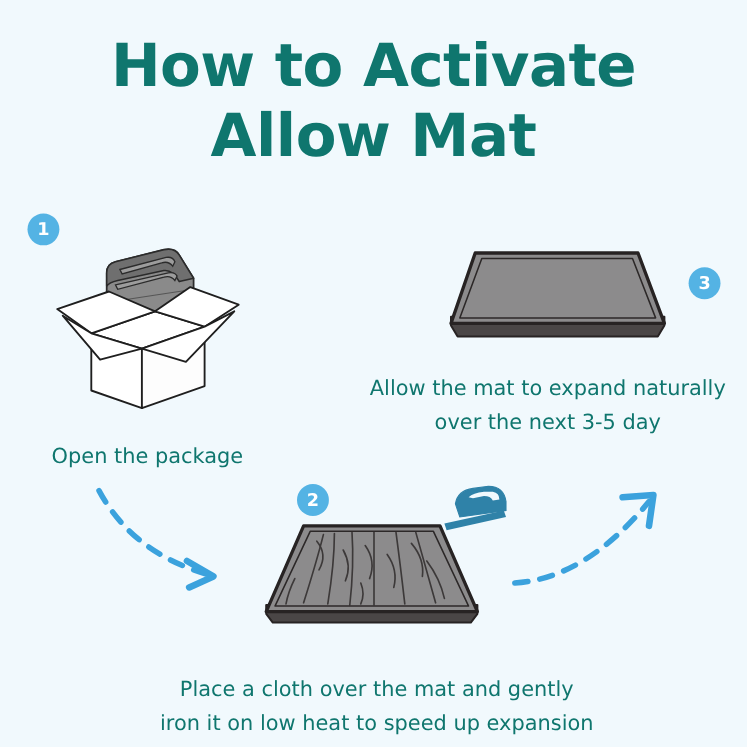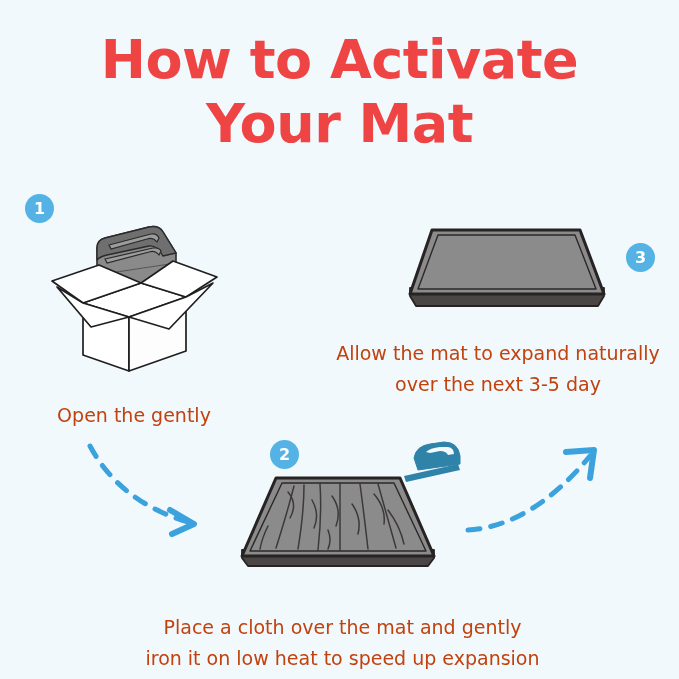--- a/index.html
+++ b/index.html
@@ -23,21 +23,21 @@
   .title-block {
     position: absolute;
     left: 0;
     top: 28px;
     width: 679px;
     text-align: center;
     line-height: 1.18;
   }
   .title-line {
     display: block;
-    color: #ef4444;
+    color: #0f766e;
     font-size: 54px;
     font-weight: 700;
     letter-spacing: -0.5px;
     font-family: "DejaVu Sans", sans-serif;
   }
   .badge {
     position: absolute;
     width: 29px;
     height: 29px;
     border-radius: 50%;
@@ -50,21 +50,21 @@
     justify-content: center;
     font-family: "DejaVu Sans", sans-serif;
     line-height: 1;
   }
   #badge-1 { left: 25px;  top: 194px; }
   #badge-2 { left: 270px; top: 440px; }
   #badge-3 { left: 626px; top: 243px; }
 
   .caption {
     position: absolute;
-    color: #c2410c;
+    color: #0f766e;
     font-size: 19px;
     text-align: center;
     line-height: 1.62;
     font-family: "DejaVu Sans", sans-serif;
     white-space: pre-line;
   }
   #caption-1 {
     left: 0px;
     top: 400px;
     width: 268px;
@@ -87,21 +87,21 @@
   #arrow-1   { left: 80px;  top: 440px; }
   #arrow-2   { left: 462px; top: 440px; }
 </style>
 </head>
 <body>
 
 <div id="infographic">
 
   <div class="title-block">
     <span class="title-line">How to Activate</span>
-    <span class="title-line">Your Mat</span>
+    <span class="title-line">Allow Mat</span>
   </div>
 
   <div class="badge" id="badge-1">1</div>
 
   <svg class="art" id="art-box" width="180" height="160" viewBox="0 0 180 160">
 
     <g>
       <path d="M52 75 L52 33 Q52 25 60 23 L104 12 Q114 10 118 17 L131 38 L131 78 Z" fill="#8a8a8a" stroke="#2b2b2b" stroke-width="1.6" stroke-linejoin="round"></path>
       <path d="M52 33 Q52 25 60 23 L104 12 Q114 10 118 17 L131 38 L118 41 Q112 30 104 31 L62 40 Q54 42 52 45 Z" fill="#6f6f6f" stroke="#2b2b2b" stroke-width="1.4" stroke-linejoin="round"></path>
       <path d="M64 30 L106 19 Q112 18 114 23 L112 27 Q108 22 102 24 L66 34 Z" fill="#9c9c9c" stroke="#2b2b2b" stroke-width="1.2"></path>
@@ -117,21 +117,21 @@
 
     <g>
       <path d="M38 88 L84 102 L141 82 L96 68 Z" fill="#ffffff" stroke="#1f1f1f" stroke-width="1.7" stroke-linejoin="round"></path>
       <path d="M38 88 L7 66 L54 50 L96 68 Z" fill="#ffffff" stroke="#1f1f1f" stroke-width="1.7" stroke-linejoin="round"></path>
       <path d="M141 82 L172 62 L128 46 L96 68 Z" fill="#ffffff" stroke="#1f1f1f" stroke-width="1.7" stroke-linejoin="round"></path>
       <path d="M12 72 L38 88 L84 102 L46 112 Z" fill="#ffffff" stroke="#1f1f1f" stroke-width="1.7" stroke-linejoin="round"></path>
       <path d="M168 68 L141 82 L84 102 L124 114 Z" fill="#ffffff" stroke="#1f1f1f" stroke-width="1.7" stroke-linejoin="round"></path>
     </g>
   </svg>
 
-  <div class="caption" id="caption-1">Open the gently</div>
+  <div class="caption" id="caption-1">Open the package</div>
 
   <svg class="art" id="arrow-1" width="150" height="100" viewBox="0 0 150 100">
     <path d="M10 6 Q40 62 108 82" fill="none" stroke="#3ba2dd" stroke-width="5" stroke-linecap="round" stroke-dasharray="12 11"></path>
     <path d="M90 70 L114 84 L92 94" fill="none" stroke="#3ba2dd" stroke-width="6" stroke-linecap="round" stroke-linejoin="round"></path>
   </svg>
 
   <div class="badge" id="badge-2">2</div>
 
   <svg class="art" id="art-mat-2" width="220" height="105" viewBox="0 0 220 105">
     <path d="M14 88 L14 80 L206 80 L206 88 L200 96 L20 96 Z" fill="#4a4646" stroke="#272323" stroke-width="1.8" stroke-linejoin="round"></path>

